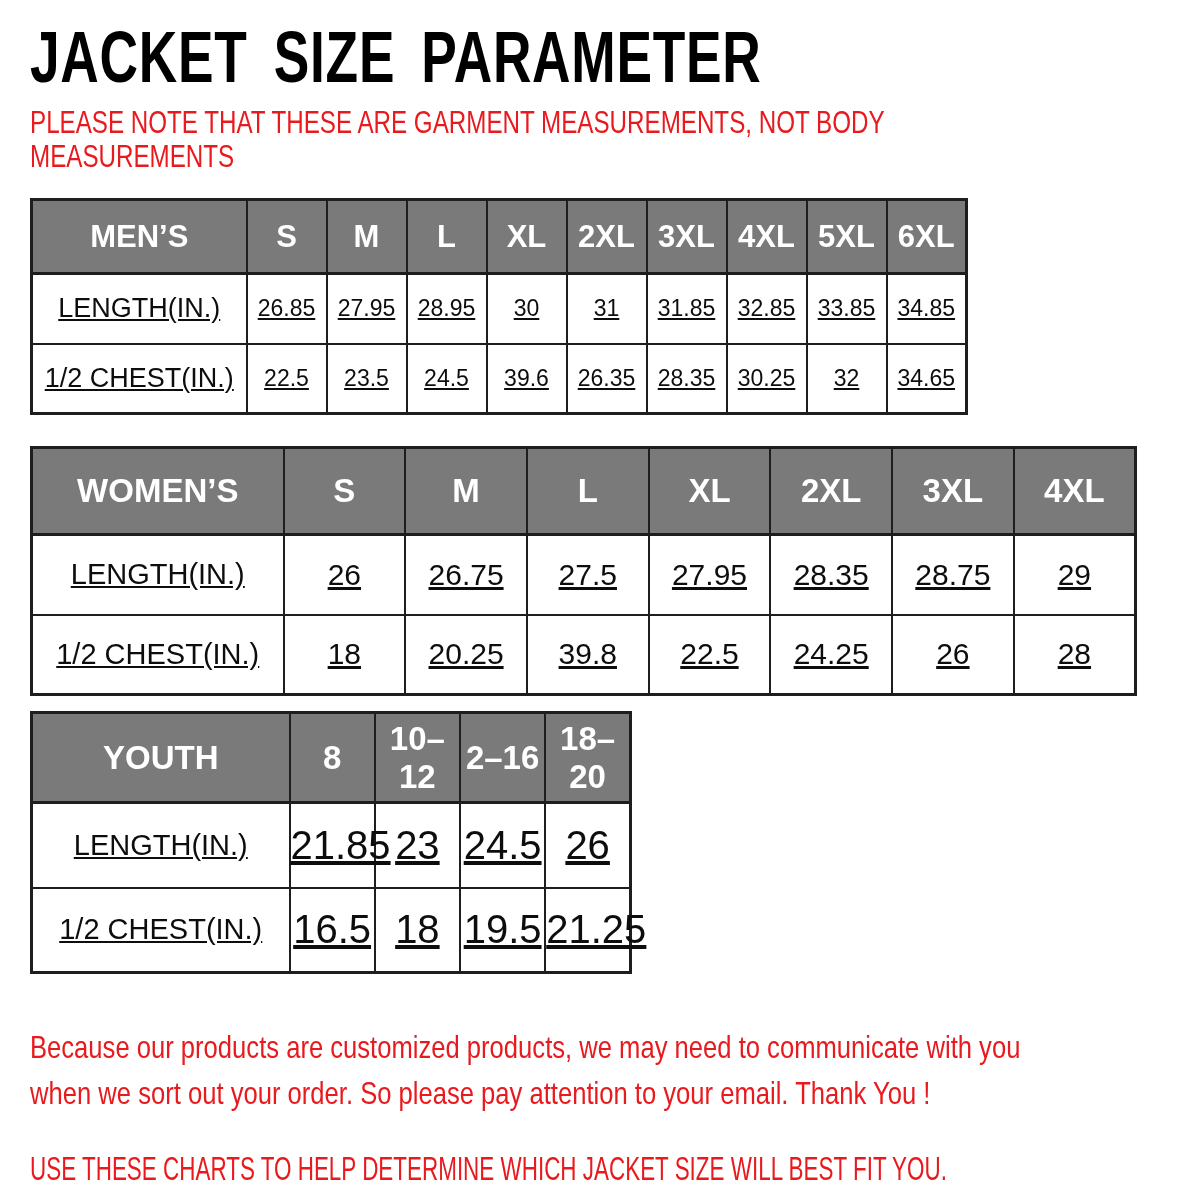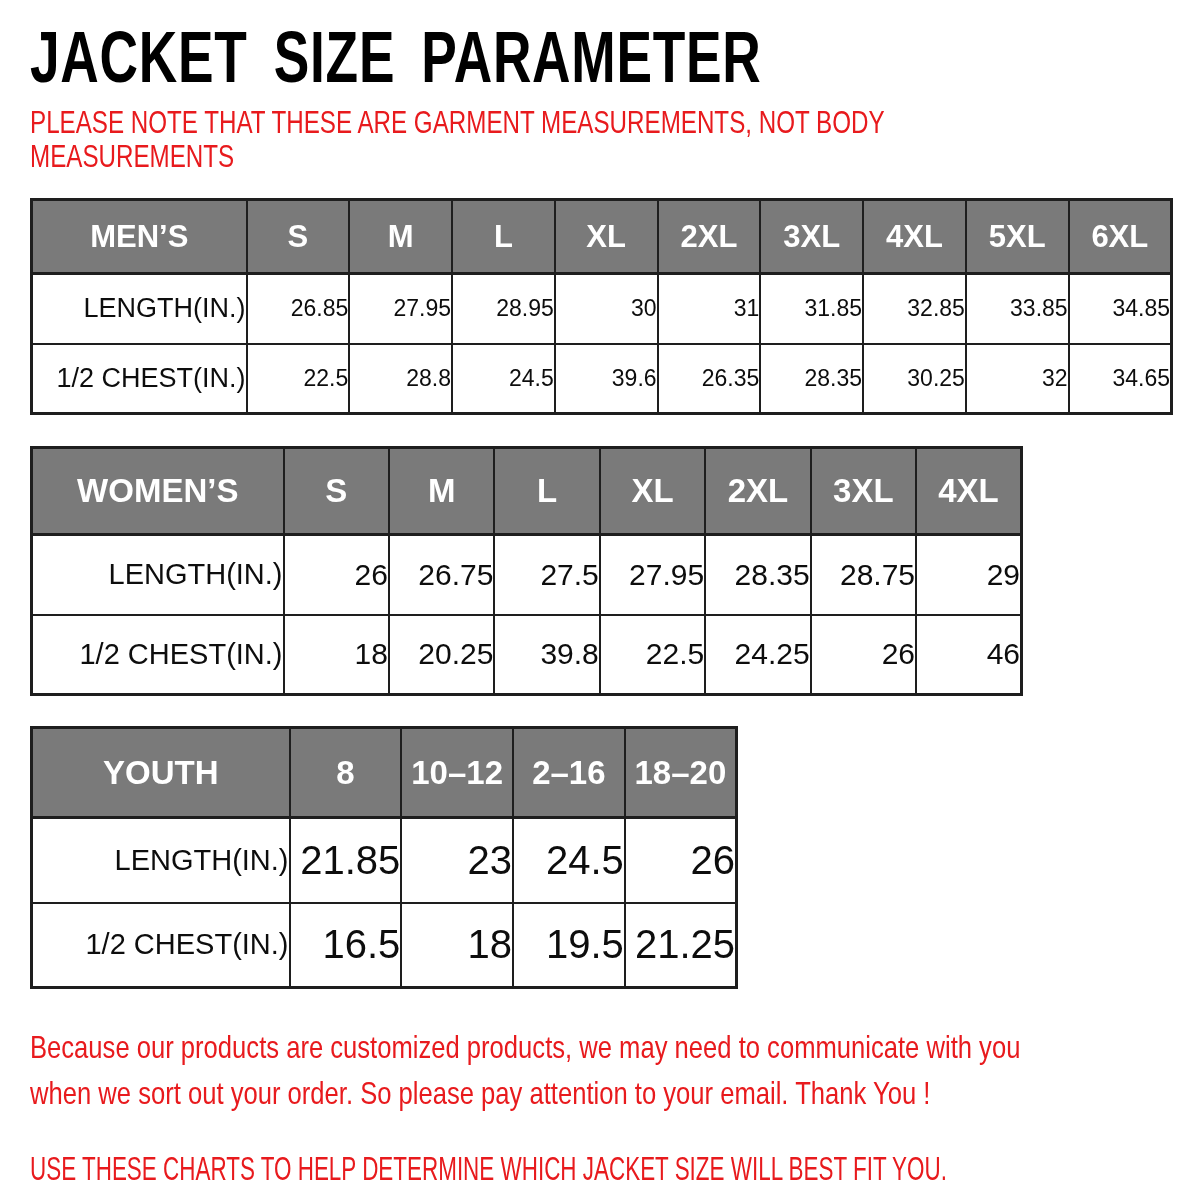--- a/index.html
+++ b/index.html
@@ -33,40 +33,40 @@
     background: #fff;
     border: 3px solid var(--border);
   }
   .size-table th {
     background: var(--hdr-bg); color: var(--hdr-text);
     font-weight: bold; text-align: center;
     border: 2px solid var(--border); border-bottom-width: 3px;
     padding: 0;
   }
   .size-table td {
-    border: 2px solid var(--border); text-align: right;
-    color: var(--text); padding: 0;
+    border: 2px solid var(--border); text-align: center;
+    color: var(--text); padding: 0; text-decoration: underline;
   }
   .size-table td.row-label { }
 
-  #mens-table  { left: 30px; top: 198px; width: 1143px; }
+  #mens-table  { left: 30px; top: 198px; width: 938px; }
   #mens-table thead tr { height: 74px; }
   #mens-table tbody tr { height: 70px; }
   #mens-table th { font-size: 31px; }
   #mens-table td { font-size: 23px; }
   #mens-table td.row-label { font-size: 27px; }
 
-  #womens-table { left: 30px; top: 446px; width: 993px; }
+  #womens-table { left: 30px; top: 446px; width: 1107px; }
   #womens-table thead tr { height: 87px; }
   #womens-table tbody tr { height: 80px; }
   #womens-table th { font-size: 33px; }
   #womens-table td { font-size: 30px; }
   #womens-table td.row-label { font-size: 29px; }
 
-  #youth-table { left: 30px; top: 726px; width: 708px; border-radius: 32px; }
+  #youth-table { left: 30px; top: 711px; width: 602px; border-radius: 32px; }
   #youth-table thead tr { height: 90px; }
   #youth-table tbody tr { height: 85px; }
   #youth-table th { font-size: 33px; }
   #youth-table td { font-size: 40px; }
   #youth-table td.row-label { font-size: 29px; }
 
   .footer-notice {
     position: absolute; left: 30px; top: 1024px;
     color: var(--red); font-size: 32px; line-height: 46px;
     white-space: nowrap;
@@ -127,21 +127,21 @@
           <td>30</td>
           <td>31</td>
           <td>31.85</td>
           <td>32.85</td>
           <td>33.85</td>
           <td>34.85</td>
         </tr>
         <tr>
           <td class="row-label">1/2 CHEST(IN.)</td>
           <td>22.5</td>
-          <td>28.8</td>
+          <td>23.5</td>
           <td>24.5</td>
           <td>39.6</td>
           <td>26.35</td>
           <td>28.35</td>
           <td>30.25</td>
           <td>32</td>
           <td>34.65</td>
         </tr>
       </tbody>
     </table>
@@ -181,21 +181,21 @@
           <td>29</td>
         </tr>
         <tr>
           <td class="row-label">1/2 CHEST(IN.)</td>
           <td>18</td>
           <td>20.25</td>
           <td>39.8</td>
           <td>22.5</td>
           <td>24.25</td>
           <td>26</td>
-          <td>46</td>
+          <td>28</td>
         </tr>
       </tbody>
     </table>
 
   <table id="youth-table" class="size-table">
       <colgroup>
         <col style="width: 258px;">
         <col>
         <col>
         <col>

